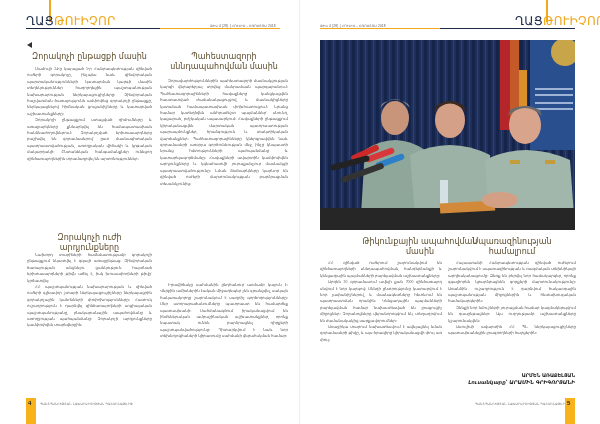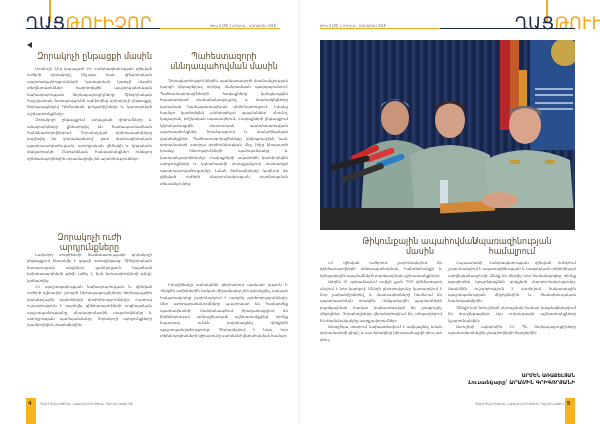--- a/index.html
+++ b/index.html
@@ -4,21 +4,21 @@
 <style>
   * { box-sizing: border-box; margin: 0; padding: 0; }
   html, body { width: 600px; height: 424px; background: #ffffff; overflow: hidden; }
   body { font-family: "Liberation Serif", serif; color: #444; position: relative; }
 
   .page { position: absolute; top: 0; height: 424px; width: 300px; background: #fff; }
   .page-left { left: 0; }
   .page-right { left: 300px; }
 
   
-  .logo { position: absolute; font-family: Liberation Serif, serif; font-size: 17px; letter-spacing: 0.3px; line-height: 1; }
+  .logo { position: absolute; font-family: Liberation Serif, serif; font-size: 12px; letter-spacing: 0.3px; line-height: 1; }
   .logo .l1 { color: #1c2a48; }
   .logo .l2 { color: #f0a81c; }
   .logo-stem { position: absolute; width: 2px; background: #f0a81c; }
   .header-line-dark { position: absolute; height: 1px; background: #1c2a48; }
   .header-line-gold { position: absolute; height: 1px; background: #f0a81c; }
   .issue-info { position: absolute; font-family: "Liberation Sans", sans-serif; font-size: 3.2px; color: #555; letter-spacing: 0.2px; white-space: nowrap; }
 
   .back-arrow { position: absolute; left: 27px; top: 42px; width: 0; height: 0; border-top: 3px solid transparent; border-bottom: 3px solid transparent; border-right: 5px solid #333; cursor: pointer; }
 
   .heading { position: absolute; font-family: "DejaVu Sans", sans-serif; font-size: 8px; color: #5a4a2a; text-align: center; line-height: 10px; font-weight: normal; }
@@ -45,21 +45,21 @@
   <div class="logo-stem" style="left:49px; top:0; height:22px;"></div>
   <div class="logo" style="left:26px; top:15px;">
     <span class="l1">ՂԱՑ</span><span class="l2">ԹՈՒԻՉՈՐ</span>
   </div>
   <div class="header-line-dark" style="left:26px; top:28px; width:134px;"></div>
   <div class="header-line-gold" style="left:160px; top:28px; width:120px;"></div>
   <div class="issue-info" style="left:210px; top:24px;">ԹԻՎ 4 (28) | ՀՈՒԼԻՍ - ՕԳՈՍՏՈՍ 2018</div>
 
   <div class="back-arrow"></div>
 
-  <div class="heading" style="left:27px; top:52px; width:125px;text-align:right;">Զորակոչի ընթացքի մասին</div>
+  <div class="heading" style="left:27px; top:52px; width:125px;">Զորակոչի ընթացքի մասին</div>
   <div class="col-text" style="left:27px; top:66px; width:125px; height:158px;">
     <p>Մամուլի 24-ը կայացած 5-ր Հանրապետության զինված ուժերի զորակոչը, ինչպես նաև զինվորական պարտականությունների կատարման կարգի մասին տեղեկություններ հաղորդեցին պաշտպանության նախարարության ներկայացուցիչները։ Զինվորական հաշվառման ծառայությունն ամփոփեց զորակոչի ընթացքը, ներկայացնելով հիմնական ցուցանիշները և կատարված աշխատանքները։</p>
     <p>Զորակոչի ընթացքում ստացված դիմումները և առաջարկները քննարկվել են համապատասխան հանձնաժողովներում։ Զորակոչված երիտասարդները բաշխվել են զորամասերով՝ ըստ մասնագիտական պատրաստվածության, առողջական վիճակի և կրթական մակարդակի։ Ընտանեկան հանգամանքներ ունեցող զինծառայողներին տրամադրվել են արտոնություններ։</p>
   </div>
   <div class="heading" style="left:27px; top:233px; width:125px;">Զորակոչի ուժի արդյունքները</div>
   <div class="col-text" style="left:27px; top:252px; width:125px; height:130px;">
     <p>Նախորդ տարիների համեմատությամբ զորակոչի ընթացքում նկատվել է զգալի առաջընթաց։ Զինվորական ծառայության անցնելու ցանկություն հայտնած երիտասարդների թիվն աճել է, իսկ խուսափողների թիվը՝ կրճատվել։</p>
     <p>ՀՀ պաշտպանության նախարարության և զինված ուժերի գլխավոր շտաբի ներկայացուցիչները ներկայացրին զորակոչային կանոնների փոփոխությունները։ Հատուկ ուշադրություն է դարձվել զինծառայողների սոցիալական պաշտպանությանը, բնակարանային ապահովմանը և առողջության պահպանմանը։ Զորակոչի արդյունքները կամփոփվեն տարեվերջին։</p>
   </div>
 

